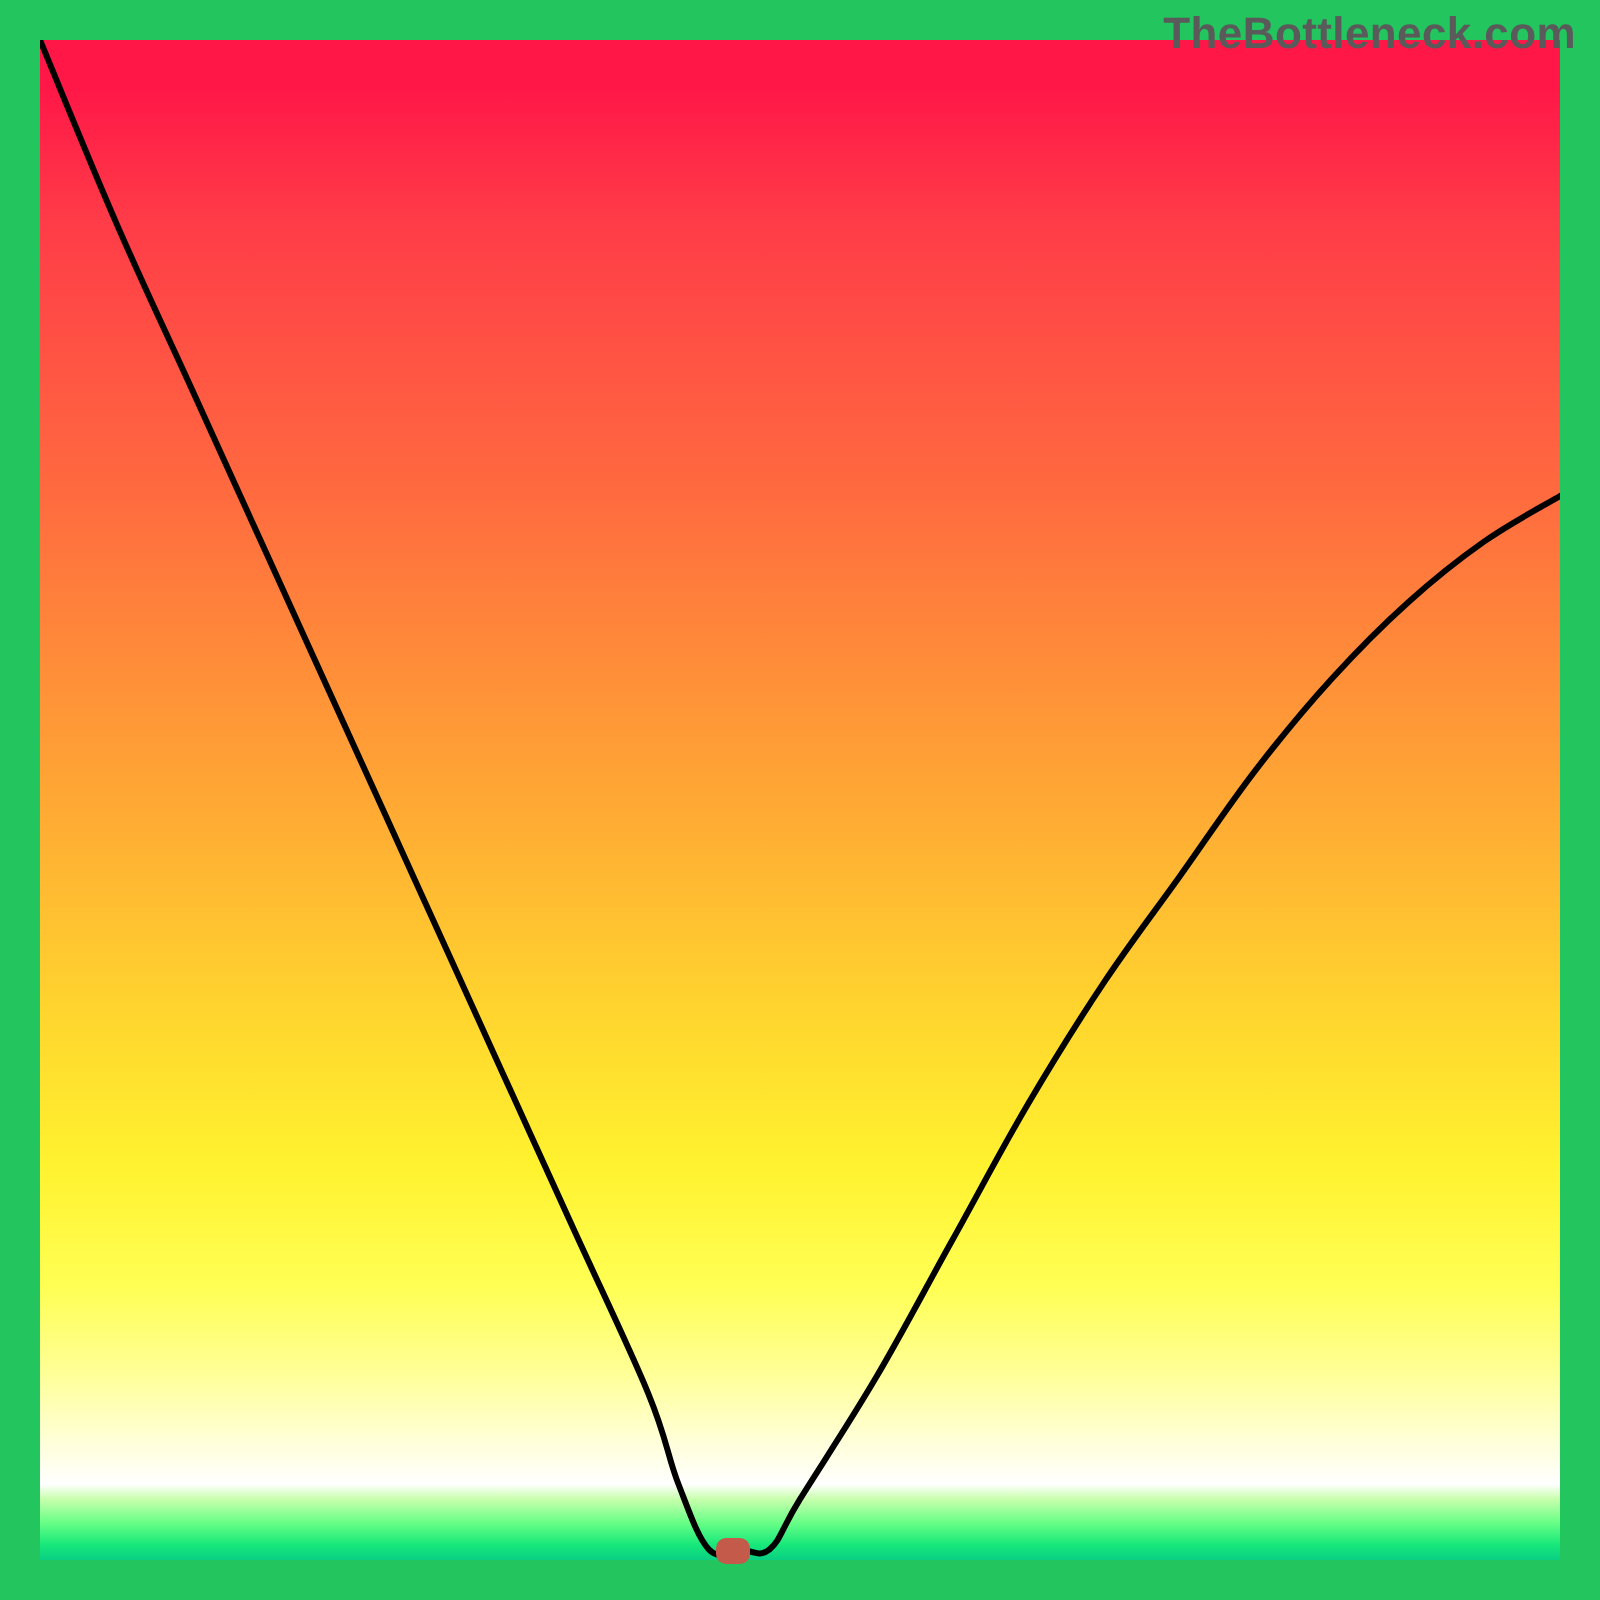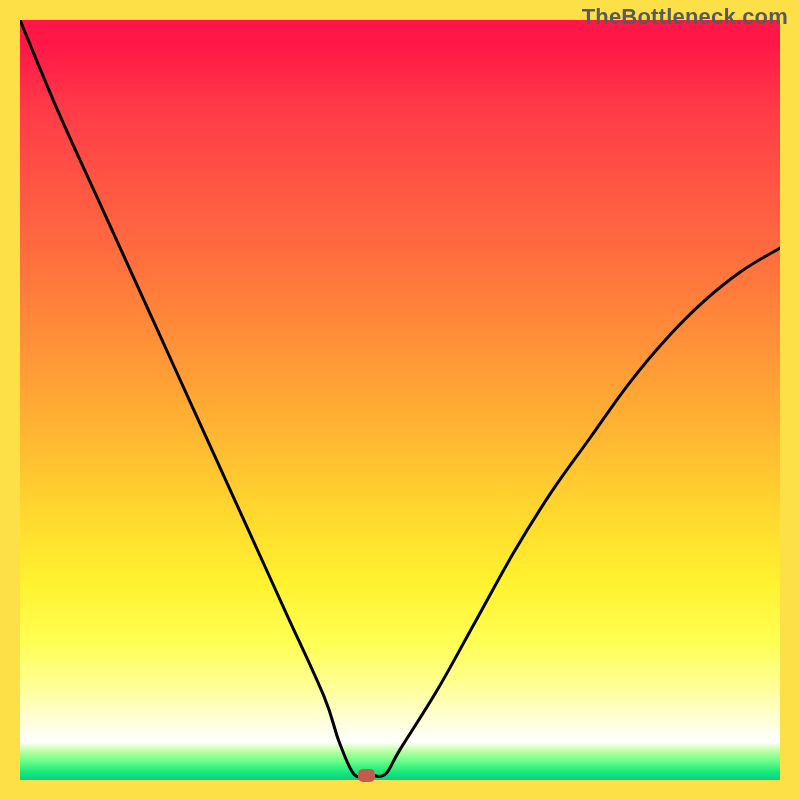--- a/index.html
+++ b/index.html
@@ -8,21 +8,21 @@
     width: 800px;
     height: 800px;
     overflow: hidden;
     font-family: Arial, Helvetica, sans-serif;
     background: #000;
   }
   .frame {
     position: relative;
     width: 800px;
     height: 800px;
-    background: #fde047;
+    background: #22c55e;
   }
   .watermark {
     position: absolute;
     top: 4px;
     right: 12px;
     font-size: 22px;
     font-weight: 600;
     color: #5a5a5a;
     letter-spacing: 0.2px;
     z-index: 30;

